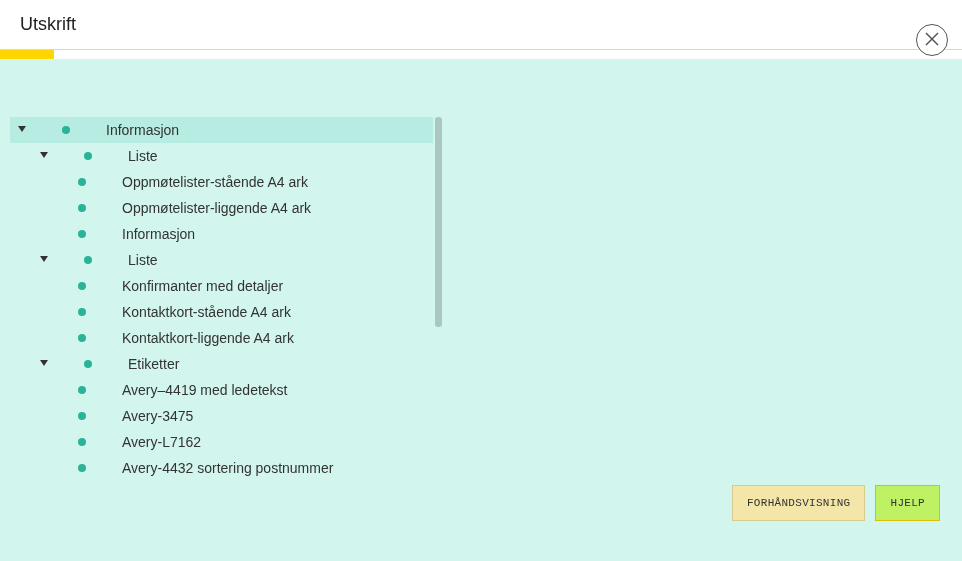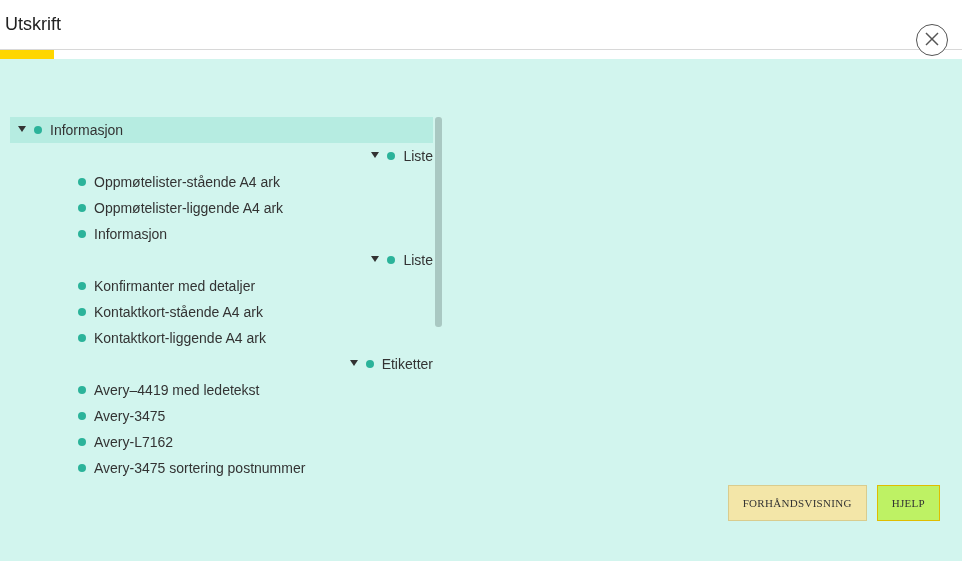--- a/index.html
+++ b/index.html
@@ -11,21 +11,21 @@
       width: 962px;
       height: 561px;
       position: relative;
       overflow: hidden;
     }
     .header {
       height: 50px;
       border-bottom: 1px solid #d8d8d8;
       display: flex;
       align-items: center;
-      padding-left: 5px;
+      padding-left: 20px;
       position: relative;
     }
     .header-title {
       font-size: 18px;
       font-weight: 400;
       color: #222;
     }
     .close-btn {
       position: absolute;
       right: 14px;
@@ -84,20 +84,21 @@
       height: 210px;
       background: #a9c8c2;
       border-radius: 3px;
     }
     .tree-node {
       height: 26px;
       display: flex;
       align-items: center;
       cursor: pointer;
       padding-left: 6px;
+      gap: 28px;
     }
     .tree-node.selected {
       background: #b6ece1;
     }
     .tree-node .toggle {
       width: 12px;
       height: 12px;
       margin-right: 2px;
       display: flex;
       align-items: center;
@@ -109,40 +110,40 @@
       height: 8px;
       border-radius: 50%;
       background: #2bb39a;
       margin: 0 8px 0 4px;
       flex-shrink: 0;
     }
     .tree-node .label {
       white-space: nowrap;
       color: #333;
     }
-    .indent-1 { padding-left: 28px; justify-content: flex-end; }
+    .indent-1 { padding-left: 28px; }
     .indent-2 { padding-left: 64px; }
     .footer-buttons {
       position: absolute;
       right: 22px;
       bottom: 40px;
       display: flex;
       gap: 10px;
     }
     .btn {
       height: 24px;
       padding: 17px 14px;
       font-size: 11px;
       letter-spacing: 0.3px;
       display: flex;
       align-items: center;
       justify-content: center;
       cursor: pointer;
       border: none;
-      font-family: Liberation Serif, serif;
+      font-family: Liberation Mono, monospace;
       color: #333;
     }
     .btn.preview {
       background: #f3e6a8;
       border: 1px solid #d9cc8e;
     }
     .btn.help {
       background: #bef264;
       border: 1px solid #e0bd00;
     }
@@ -241,21 +242,21 @@
       <div class="tree-node indent-2">
         <span class="bullet"></span>
         <span class="label">Avery-3475</span>
       </div>
       <div class="tree-node indent-2">
         <span class="bullet"></span>
         <span class="label">Avery-L7162</span>
       </div>
       <div class="tree-node indent-2">
         <span class="bullet"></span>
-        <span class="label">Avery-3475 sortering postnummer</span>
+        <span class="label">Avery-4432 sortering postnummer</span>
       </div>
 
     </div>
     <div class="scrollbar">
       <div class="thumb"></div>
     </div>
   </div>
 
   <div class="footer-buttons">
     <button class="btn preview">FORHÅNDSVISNING</button>

